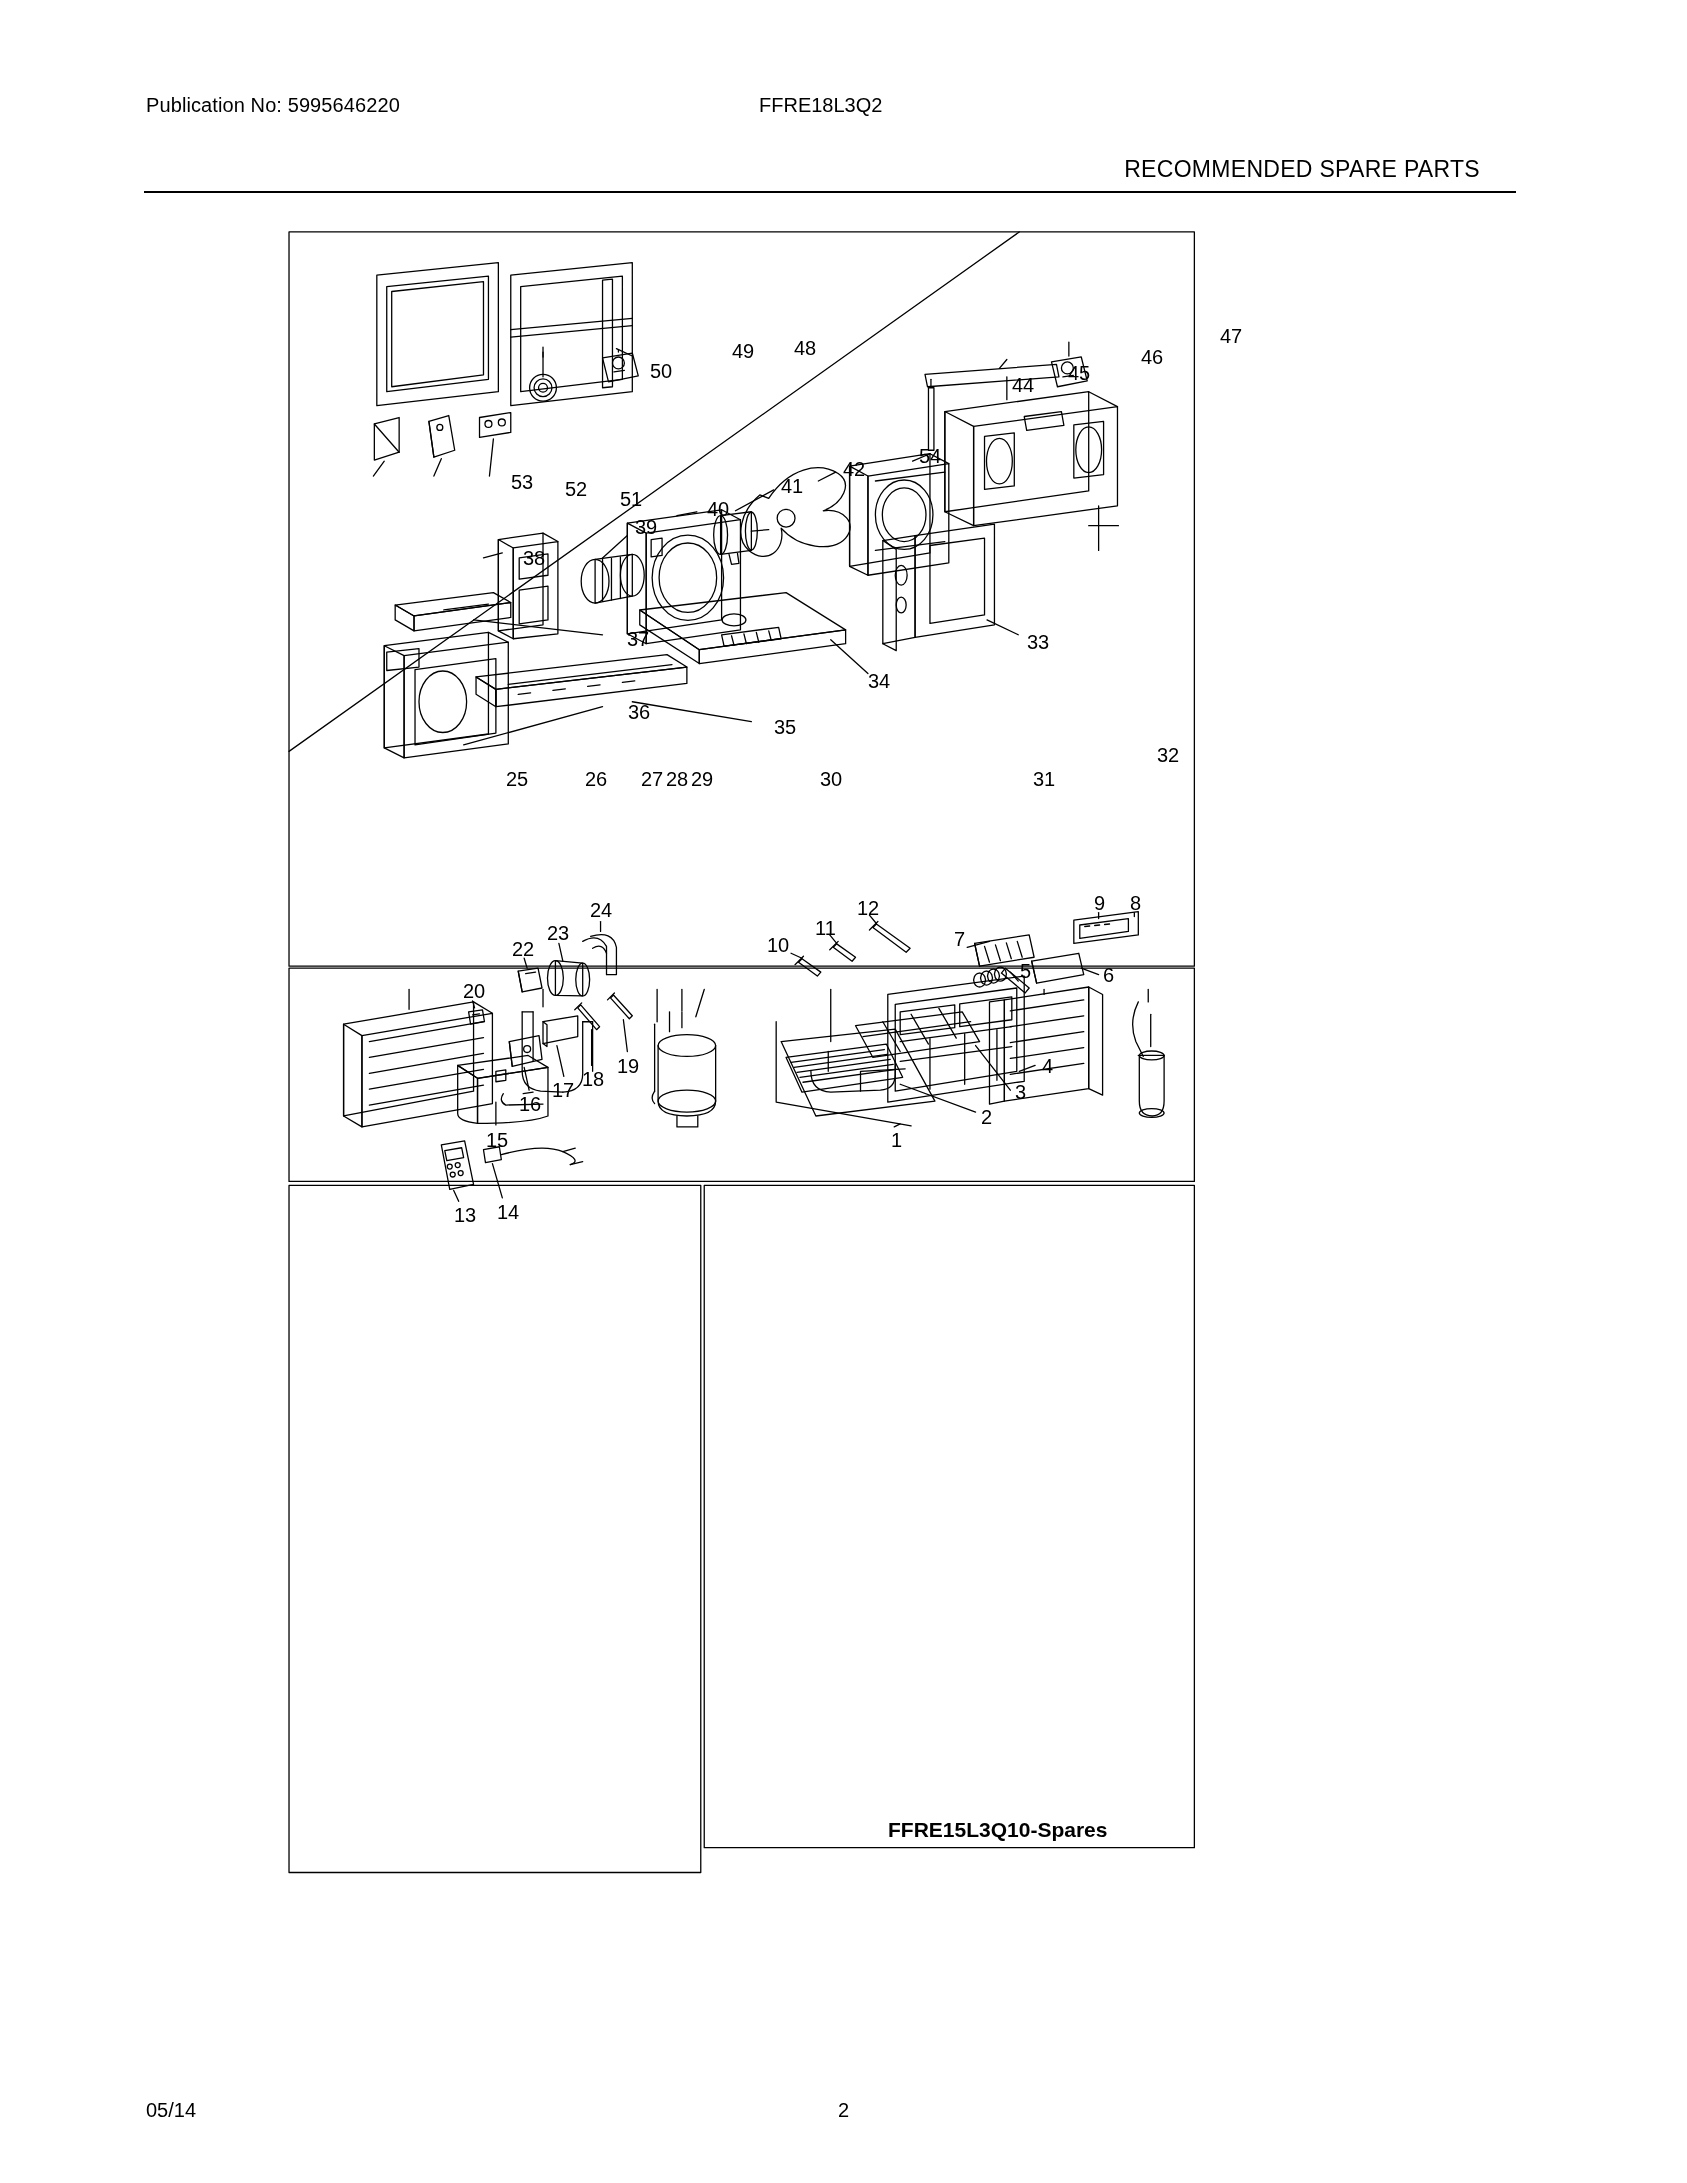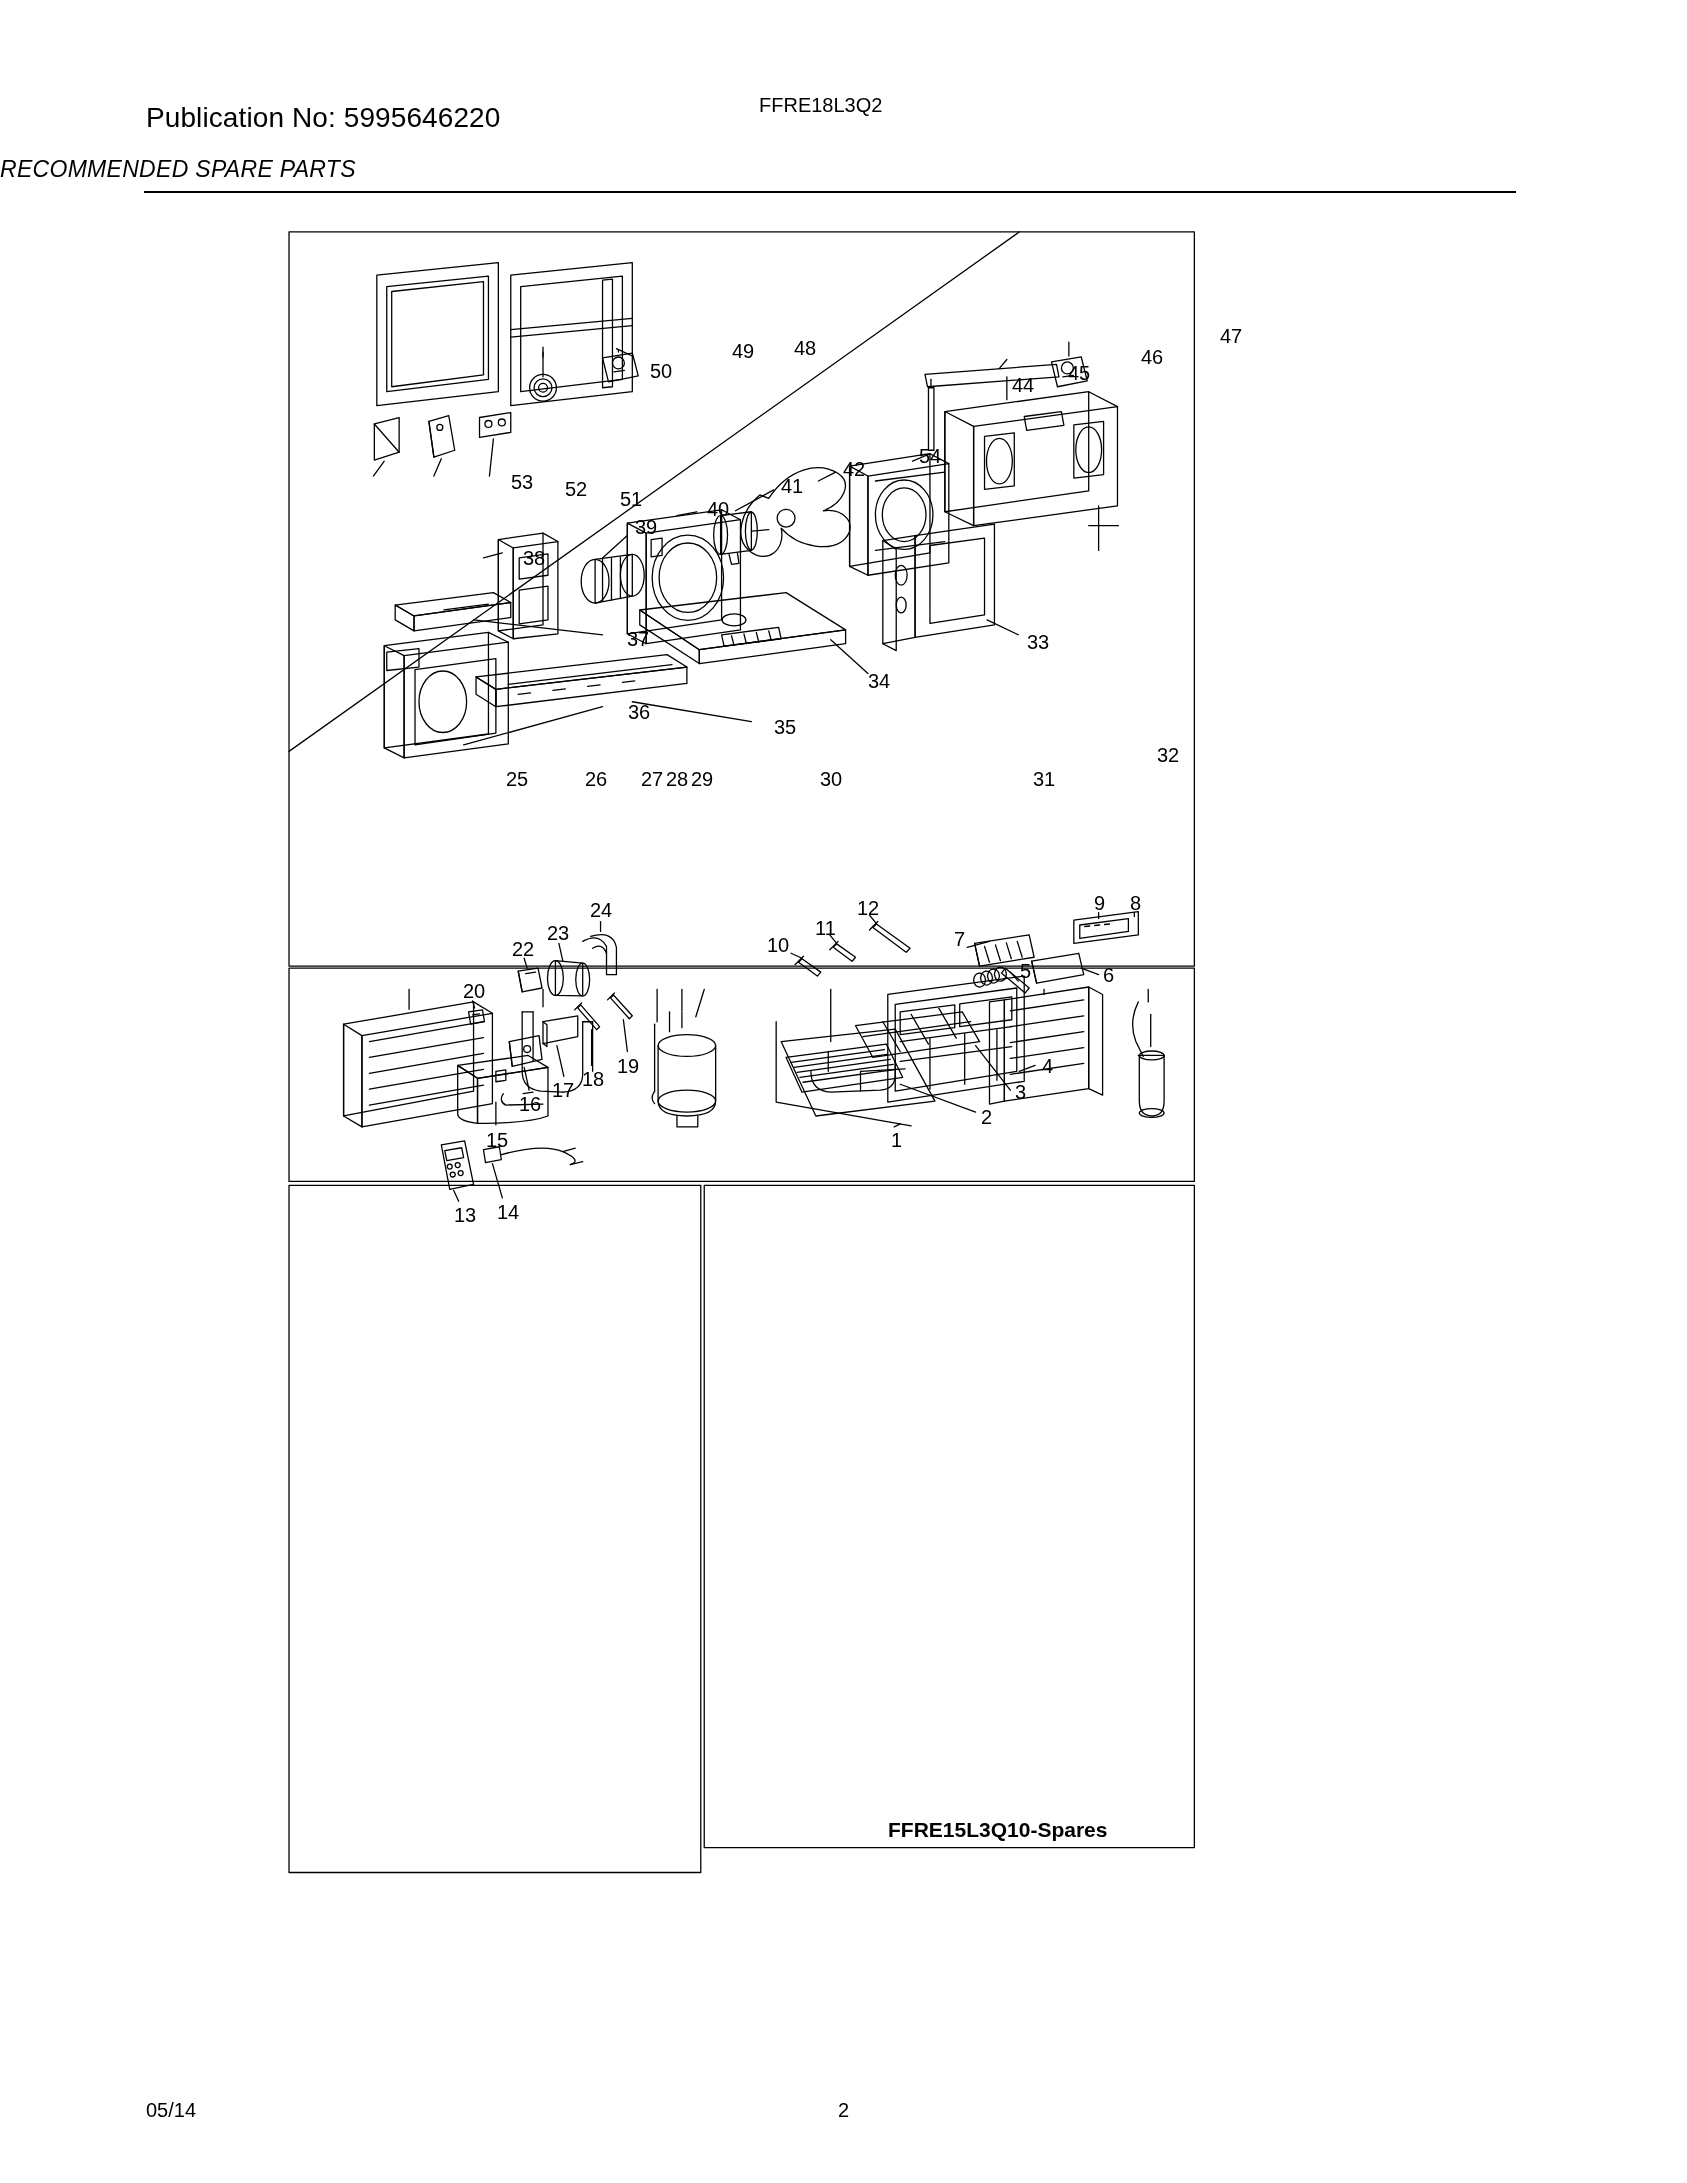--- a/index.html
+++ b/index.html
@@ -24,41 +24,40 @@
   .hdr-row {
     position: absolute;
     top: 94px;
     left: 0;
     width: 1687px;
     height: 30px;
   }
   .pub-no {
     position: absolute;
     left: 146px;
-    top: 8px;
-    font-size: 28px;
+    top: 0;
+    font-size: 20px;
     letter-spacing: 0.1px;
     white-space: nowrap;
   }
   .model-no {
     position: absolute;
     left: 759px;
     top: 0;
     font-size: 20px;
     white-space: nowrap;
   }
   .doc-title {
     position: absolute;
     top: 156px;
     left: 0;
     width: 1480px;
-    text-align: left;
+    text-align: right;
     font-size: 23px;
     letter-spacing: 0.3px;
-    font-style: italic;
   }
   .title-rule {
     position: absolute;
     top: 191px;
     left: 144px;
     width: 1372px;
     height: 1.5px;
     background: #000;
   }
 

